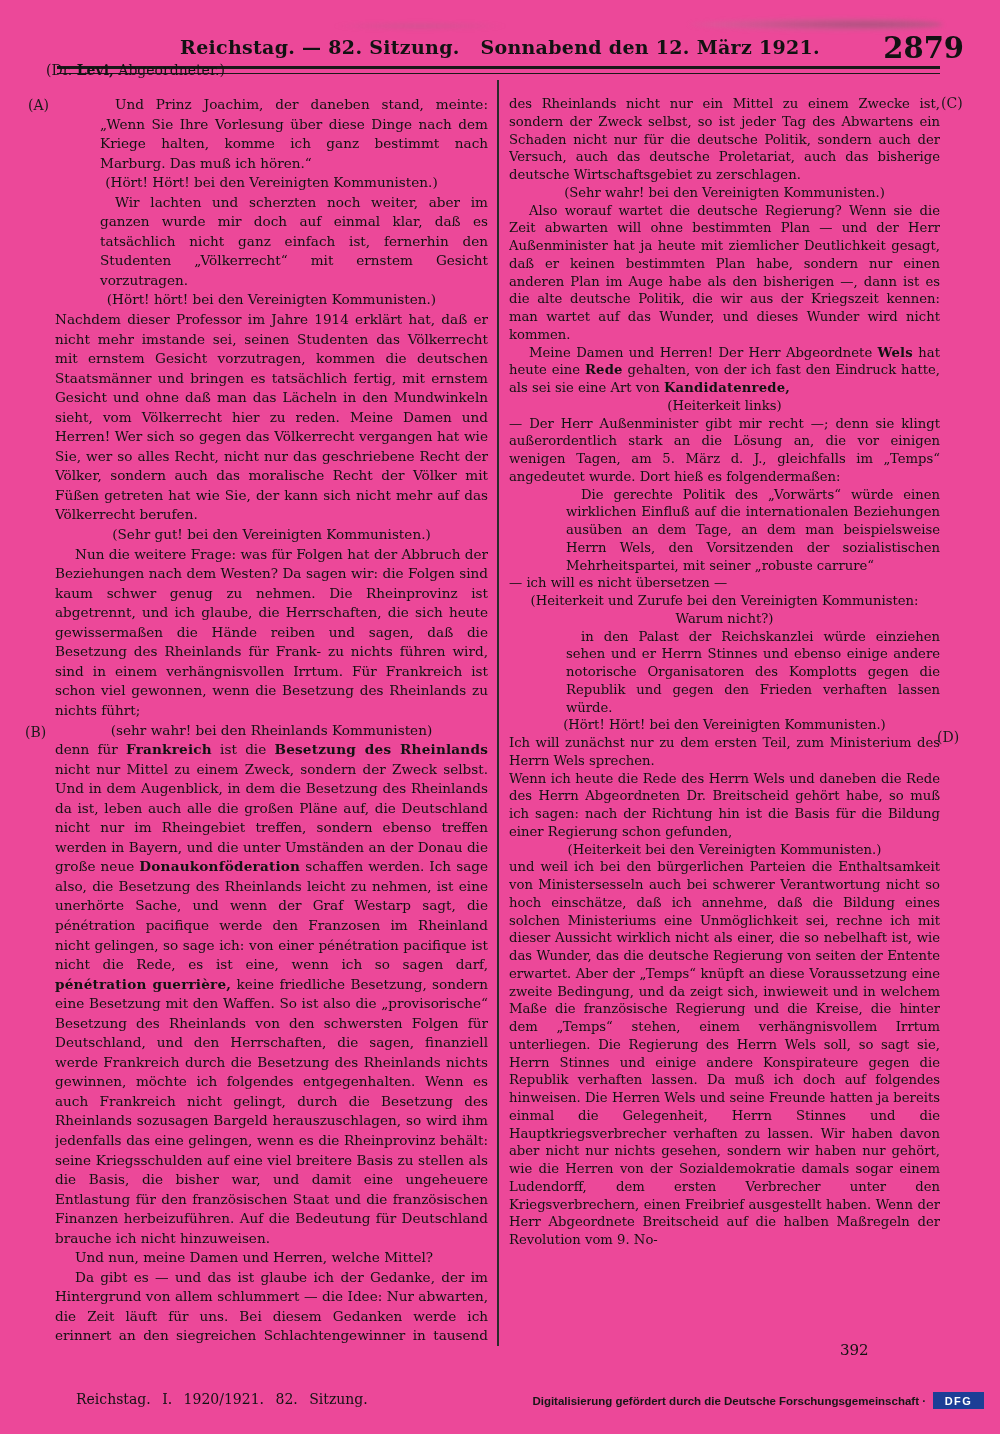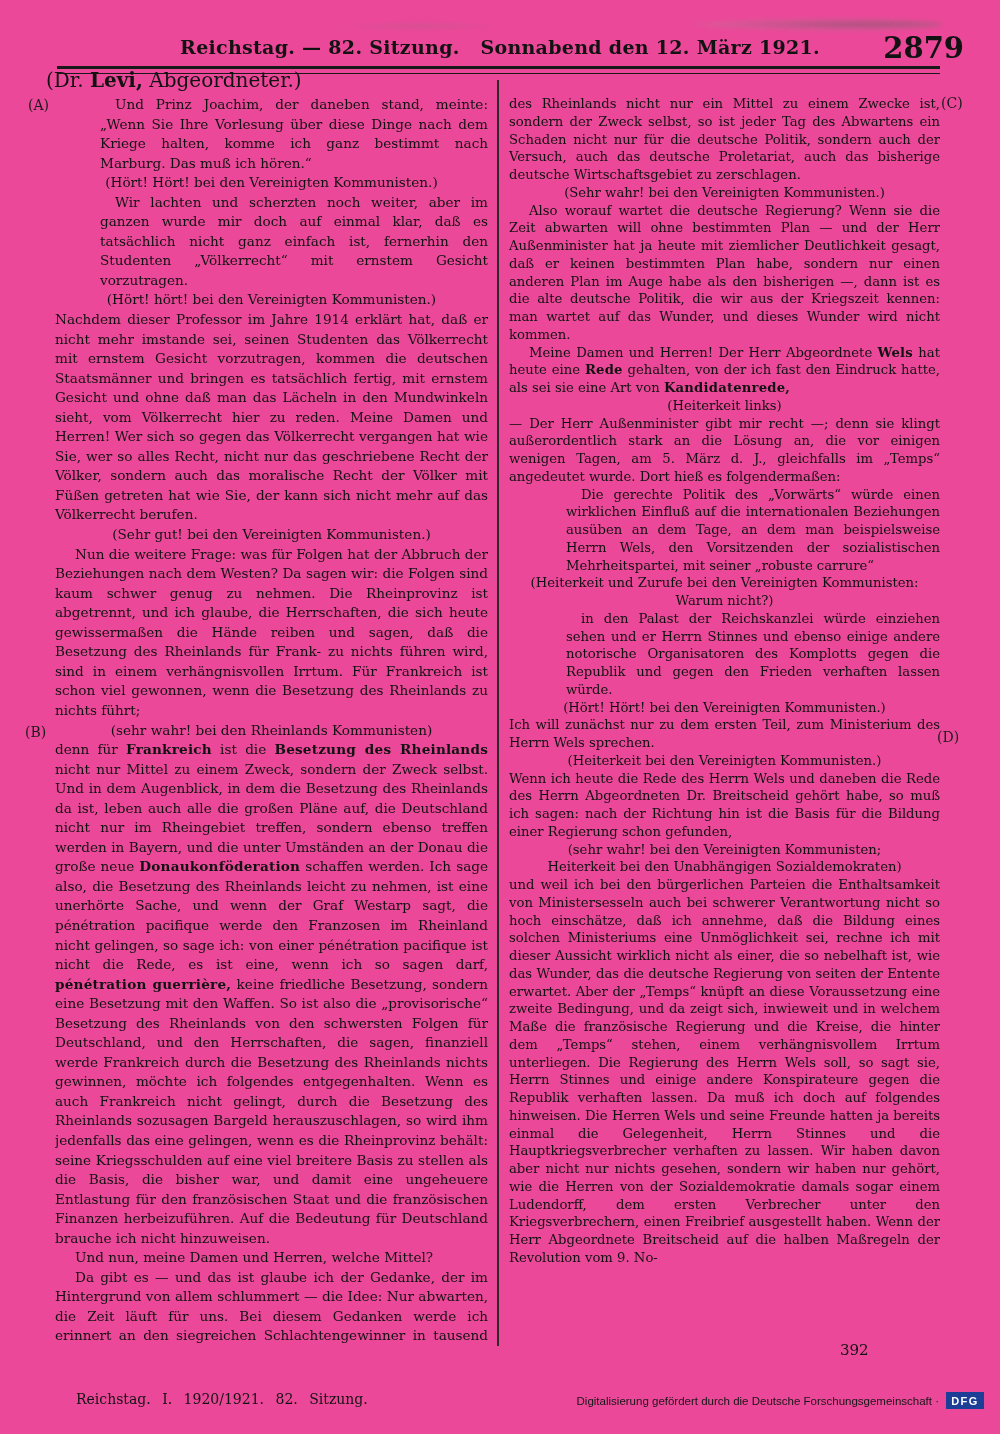--- a/index.html
+++ b/index.html
@@ -6,21 +6,21 @@
   body{width:1000px;height:1434px;background:#e9e9e7;font-family:"DejaVu Serif","Liberation Serif",serif;}
   .sheet{position:relative;width:1000px;height:1434px;background:#ec4899;overflow:hidden;color:#121212;}
 
   
   .page-header{position:absolute;left:120px;right:120px;top:36px;text-align:center;
     font-size:19px;font-weight:bold;white-space:pre;letter-spacing:.3px;}
   .page-number{position:absolute;right:36px;top:31px;font-size:29px;font-weight:bold;}
   .double-rule{position:absolute;left:57px;right:60px;top:66px;height:4px;
     border-top:3px solid #191919;border-bottom:1.4px solid #191919;}
 
-  .speaker-note{position:absolute;left:46px;top:68px;font-size:20px;text-align:center;}
+  .speaker-note{position:absolute;left:46px;top:62px;font-size:14px;text-align:center;}
 
   
   .margin-label{position:absolute;font-size:14px;color:#1a1a1a;}
   .m-a{left:28px;top:97px;}
   .m-b{left:25px;top:724px;}
   .m-c{left:941px;top:95px;}
   .m-d{left:937px;top:729px;}
 
   
   .column{position:absolute;top:95px;height:1248px;overflow:hidden;text-align:justify;}
@@ -42,22 +42,22 @@
   
   .smudge{position:absolute;left:688px;top:18px;width:255px;height:13px;border-radius:50%;
     background:radial-gradient(ellipse at 70% 50%, rgba(90,90,90,.45), rgba(150,150,150,.18) 60%, transparent 75%);
     filter:blur(2px);}
   .smudge2{position:absolute;left:330px;top:22px;width:180px;height:8px;border-radius:50%;
     background:radial-gradient(ellipse, rgba(120,120,120,.25), transparent 70%);filter:blur(2px);}
 
   
   .notice{position:absolute;right:16px;top:1392px;display:flex;align-items:center;gap:7px;
     font-family:"Liberation Sans","DejaVu Sans",sans-serif;}
-  .notice-text{font-size:11.5px;font-weight:normal;color:#161616;}
-  .dfg-logo{width:38px;height:17px;background:#1c3e96;color:#ffffff;display:flex;align-items:center;justify-content:center;
+  .notice-text{font-size:11.5px;font-weight:bold;color:#161616;}
+  .dfg-logo{width:51px;height:17px;background:#1c3e96;color:#ffffff;display:flex;align-items:center;justify-content:center;
     font-size:11px;font-weight:bold;letter-spacing:1.5px;font-family:"Liberation Sans",sans-serif;}
 </style>
 </head>
 <body>
 
 <div class="sheet">
 
   <div class="smudge"></div>
   <div class="smudge2"></div>
 
@@ -88,29 +88,28 @@
       <p class="blk para-indent">Da gibt es — und das ist glaube ich der Gedanke, der im Hintergrund von allem schlummert — die Idee: Nur abwarten, die Zeit läuft für uns.  Bei diesem Gedanken werde ich erinnert an den siegreichen Schlachtengewinner in tausend Leitartikeln, den Grafen Reventlow, der während des Krieges täglich in der „Deutschen Tageszeitung“ bewies: Die Zeit läuft für uns.  Wenn dem so ist, daß für die französische Politik die Besetzung</p>
     </div>
   <div class="column col-right">
       <p class="blk para">des Rheinlands nicht nur ein Mittel zu einem Zwecke ist, sondern der Zweck selbst, so ist jeder Tag des Abwartens ein Schaden nicht nur für die deutsche Politik, sondern auch der Versuch, auch das deutsche Proletariat, auch das bisherige deutsche Wirtschaftsgebiet zu zerschlagen.</p>
       <p class="blk interjection">(Sehr wahr! bei den Vereinigten Kommunisten.)</p>
       <p class="blk para-indent">Also worauf wartet die deutsche Regierung? Wenn sie die Zeit abwarten will ohne bestimmten Plan — und der Herr Außenminister hat ja heute mit ziemlicher Deutlichkeit gesagt, daß er keinen bestimmten Plan habe, sondern nur einen anderen Plan im Auge habe als den bisherigen —, dann ist es die alte deutsche Politik, die wir aus der Kriegszeit kennen: man wartet auf das Wunder, und dieses Wunder wird nicht kommen.</p>
       <p class="blk para-indent">Meine Damen und Herren! Der Herr Abgeordnete <b>Wels</b> hat heute eine <b>Rede</b> gehalten, von der ich fast den Eindruck hatte, als sei sie eine Art von <b>Kandidatenrede,</b></p>
       <p class="blk interjection">(Heiterkeit links)</p>
       <p class="blk para">— Der Herr Außenminister gibt mir recht —; denn sie klingt außerordentlich stark an die Lösung an, die vor einigen wenigen Tagen, am 5. März d. J., gleichfalls im „Temps“ angedeutet wurde.  Dort hieß es folgendermaßen:</p>
       <p class="blk quote">Die gerechte Politik des „Vorwärts“ würde einen wirklichen Einfluß auf die internationalen Beziehungen ausüben an dem Tage, an dem man beispielsweise Herrn Wels, den Vorsitzenden der sozialistischen Mehrheitspartei, mit seiner „robuste carrure“</p>
+      <p class="blk para">— ich will es nicht übersetzen —</p>
       <p class="blk interjection">(Heiterkeit und Zurufe bei den Vereinigten Kommunisten:
 Warum nicht?)</p>
       <p class="blk quote">in den Palast der Reichskanzlei würde einziehen sehen und er Herrn Stinnes und ebenso einige andere notorische Organisatoren des Komplotts gegen die Republik und gegen den Frieden verhaften lassen würde.</p>
       <p class="blk interjection">(Hört! Hört! bei den Vereinigten Kommunisten.)</p>
       <p class="blk para">Ich will zunächst nur zu dem ersten Teil, zum Ministerium des Herrn Wels sprechen.</p>
+      <p class="blk para">Wenn ich heute die Rede des Herrn Wels und daneben die Rede des Herrn Abgeordneten Dr. Breitscheid gehört habe, so muß ich sagen: nach der Richtung hin ist die Basis für die Bildung einer Regierung schon gefunden,</p>
       <p class="blk interjection">(Heiterkeit bei den Vereinigten Kommunisten.)</p>
-      <p class="blk para">Wenn ich heute die Rede des Herrn Wels und daneben die Rede des Herrn Abgeordneten Dr. Breitscheid gehört habe, so muß ich sagen: nach der Richtung hin ist die Basis für die Bildung einer Regierung schon gefunden,</p>
-      <p class="blk interjection">(sehr wahr! bei den Vereinigten Kommunisten;
-Heiterkeit bei den Unabhängigen Sozialdemokraten)</p>
       <p class="blk para">und weil ich bei den bürgerlichen Parteien die Enthaltsamkeit von Ministersesseln auch bei schwerer Verantwortung nicht so hoch einschätze, daß ich annehme, daß die Bildung eines solchen Ministeriums eine Unmöglichkeit sei, rechne ich mit dieser Aussicht wirklich nicht als einer, die so nebelhaft ist, wie das Wunder, das die deutsche Regierung von seiten der Entente erwartet. Aber der „Temps“ knüpft an diese Voraussetzung eine zweite Bedingung, und da zeigt sich, inwieweit und in welchem Maße die französische Regierung und die Kreise, die hinter dem „Temps“ stehen, einem verhängnisvollem Irrtum unterliegen. Die Regierung des Herrn Wels soll, so sagt sie, Herrn Stinnes und einige andere Konspirateure gegen die Republik verhaften lassen. Da muß ich doch auf folgendes hinweisen. Die Herren Wels und seine Freunde hatten ja bereits einmal die Gelegenheit, Herrn Stinnes und die Hauptkriegsverbrecher verhaften zu lassen. Wir haben davon aber nicht nur nichts gesehen, sondern wir haben nur gehört, wie die Herren von der Sozialdemokratie damals sogar einem Ludendorff, dem ersten Verbrecher unter den Kriegsverbrechern, einen Freibrief ausgestellt haben. Wenn der Herr Abgeordnete Breitscheid auf die halben Maßregeln der Revolution vom 9. No-</p>
     </div>
 
   <div class="footer-left">Reichstag. I. 1920/1921. 82. Sitzung.</div>
   <div class="footer-right">392</div>
 
   <div class="notice">
     <span class="notice-text">Digitalisierung gefördert durch die Deutsche Forschungsgemeinschaft ·</span>
     <span class="dfg-logo" style="background: rgb(28, 62, 150);">DFG</span>
   </div>

